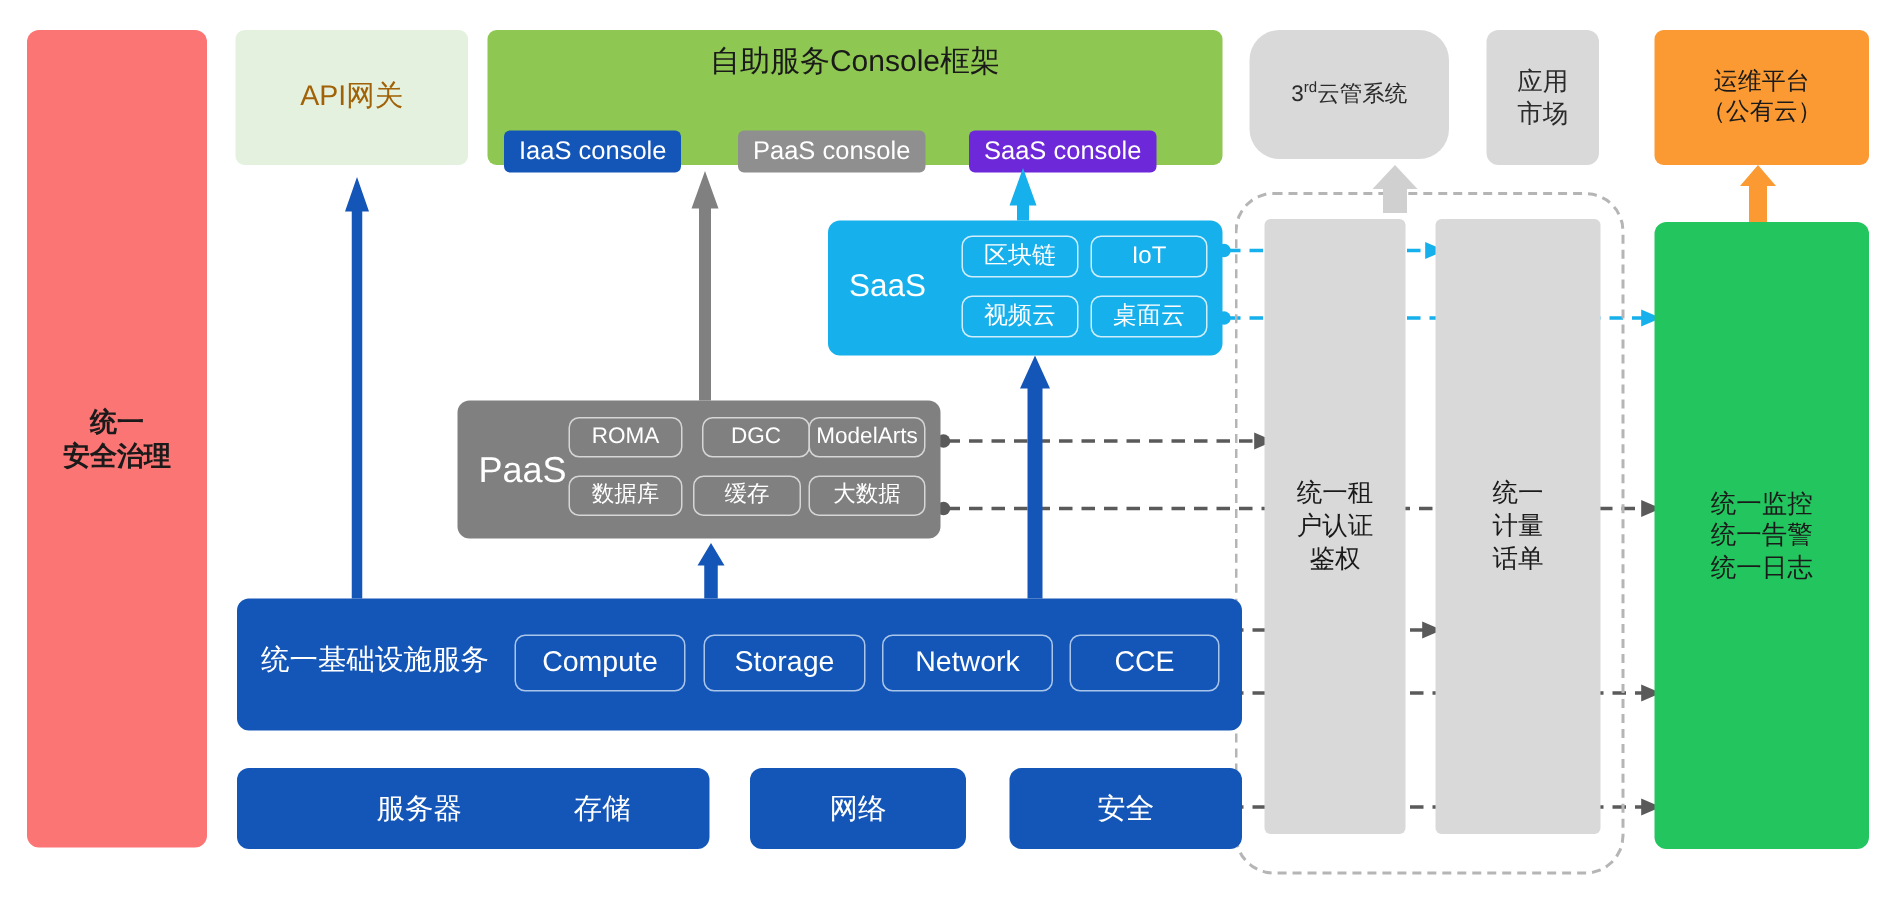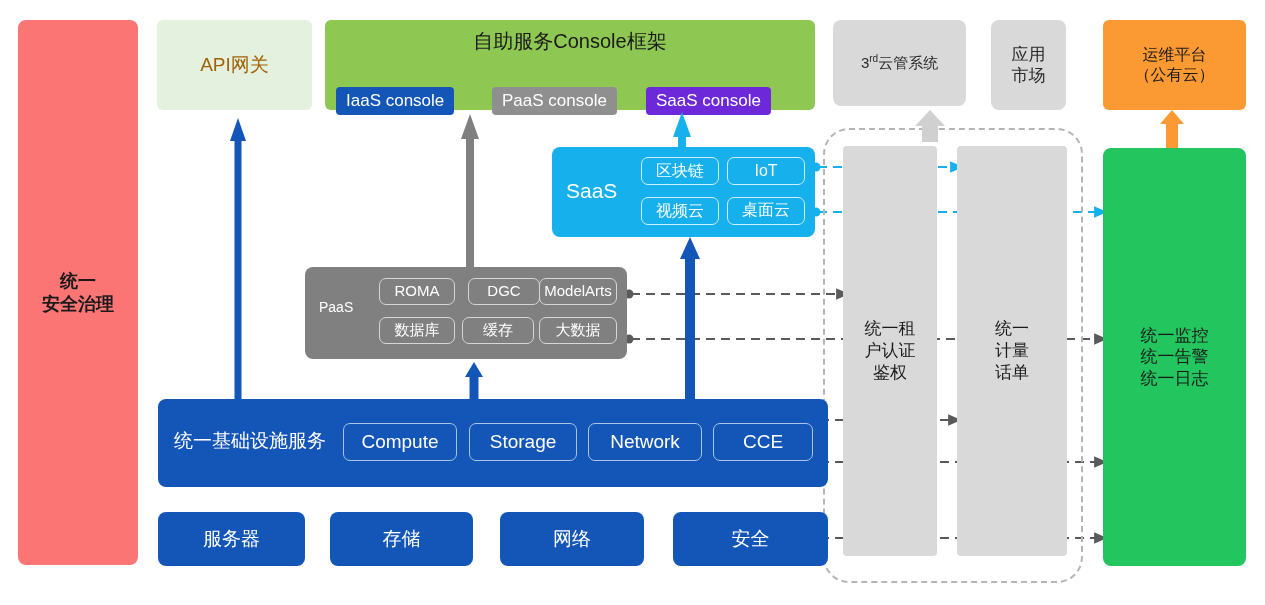--- a/index.html
+++ b/index.html
@@ -74,21 +74,21 @@
     padding: 0 10px;
   }
   #chip-iaas { left: 11px;  background: #1456b8; }
   #chip-paas { left: 167px; background: #8f8f8f; }
   #chip-saas { left: 321px; background: #6d28d9; }
 
   
   #third-cloud {
     left: 833px; top: 20px; width: 133px; height: 86px;
     background: #d9d9d9;
-    border-radius: 8px;
+    border-radius: 20px;
     color: #2b2b2b;
     font-size: 15px;
   }
   #third-cloud sup { font-size: 10px; vertical-align: super; }
   #app-market {
     left: 991px; top: 20px; width: 75px; height: 90px;
     background: #d9d9d9;
     border-radius: 8px;
     color: #2b2b2b;
     font-size: 17px;
@@ -145,21 +145,21 @@
   #paas-block {
     left: 305px; top: 267px; width: 322px; height: 92px;
     background: #808080;
     border-radius: 8px;
     display: block;
   }
   #paas-label {
     position: absolute;
     left: 14px; top: 32px;
     color: #ffffff;
-    font-size: 14px;
+    font-size: 24px;
   }
   .paas-chip {
     position: absolute;
     height: 27px;
     border: 1.6px solid #d6d6d6;
     border-radius: 7px;
     display: flex;
     align-items: center;
     justify-content: center;
     color: #ffffff;
@@ -209,21 +209,21 @@
     position: absolute;
     top: 512px; height: 54px;
     background: #1456b8;
     border-radius: 8px;
     display: flex;
     align-items: center;
     justify-content: center;
     color: #ffffff;
     font-size: 19px;
   }
-  #hw-server  { left: 158px; width: 147px; }
+  #hw-server  { left: 158px; width: 147px; padding-left: 48px; }
   #hw-storage { left: 330px; width: 143px; }
   #hw-network { left: 500px; width: 144px; }
   #hw-security{ left: 673px; width: 155px; }
 
   
   #auth-group {
     position: absolute;
     left: 823px; top: 128px; width: 260px; height: 455px;
     border: 2.5px dashed #b5b5b5;
     border-radius: 26px;

